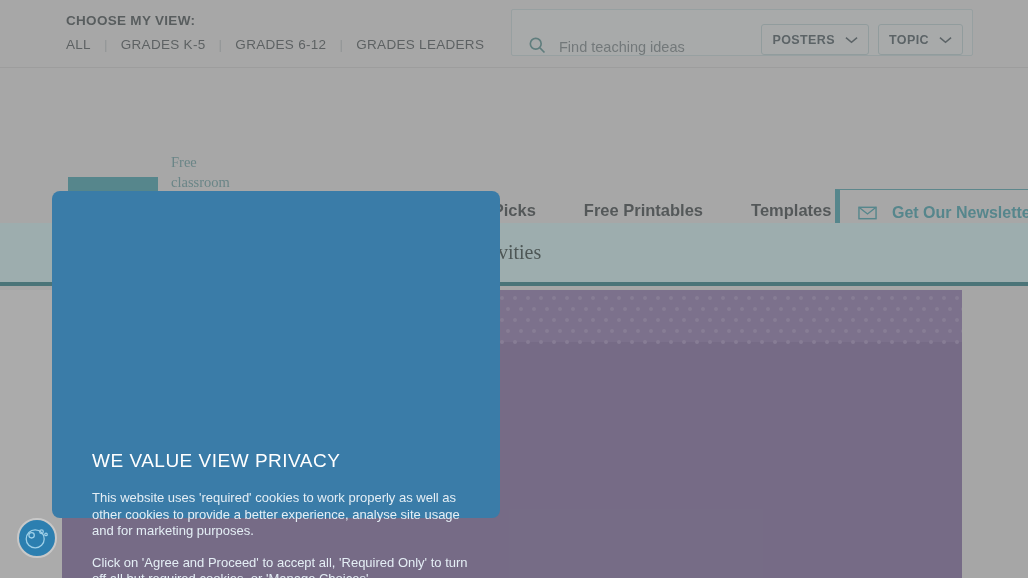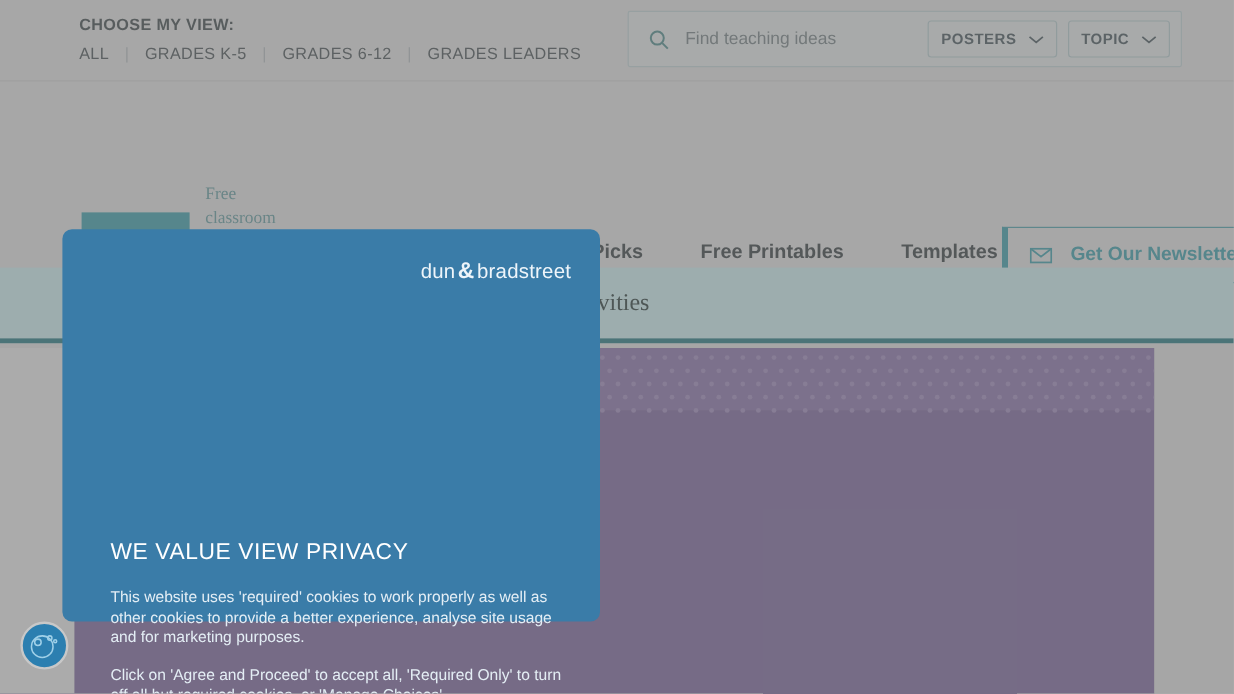--- a/index.html
+++ b/index.html
@@ -28,21 +28,21 @@
     display:flex; align-items:center; font-size:13.5px; color:#3b4244;
     letter-spacing:.3px;
   }
   .view-links span.vlink { cursor:pointer; white-space:nowrap; }
   .view-links span.sep { color:#8e9496; margin:0 13px; }
 
   
   .searchbar {
     position:absolute; left:511px; top:9px; width:462px; height:47px;
     border:1px solid #98a6a8; background:#b3b7b7; border-radius:2px;
-    display:flex; align-items:center;margin-left:12px;
+    display:flex; align-items:flex-end;
   }
   .search-icon { margin-left:15px; width:20px; height:20px; flex:0 0 auto; }
   .search-input-text {
     margin-left:12px; font-size:14.5px; color:#5e6769; flex:1 1 auto;
     white-space:nowrap; overflow:hidden;
   }
   .pill {
     height:31px; border:1px solid #8fa0a2; border-radius:3px;
     display:flex; align-items:center; padding:0 10px; margin-right:9px;
     font-size:12.5px; font-weight:bold; letter-spacing:.4px; color:#39454a;
@@ -621,25 +621,20 @@
         <circle cx="14" cy="17" r="3"></circle>
       <circle cx="25" cy="13" r="2"></circle>
         <circle cx="30" cy="16" r="1.4"></circle>
     </svg>
   </div>
 
   <div class="dim"></div>
 </div>
 
 <div class="modal">
-  <div class="db-logo">
-    <span>dun</span>
-    <span class="db-amp">&amp;</span>
-    <span>bradstreet</span>
-  </div>
   <div class="modal-title">WE VALUE VIEW PRIVACY</div>
   <div class="modal-body">
     <p>This website uses 'required' cookies to work properly as well as other cookies to provide a better experience, analyse site usage and for marketing purposes.</p>
     <p>
       <span>Click on 'Agree and Proceed' to accept all, 'Required Only' to turn off all but required cookies, or 'Manage Choices'.</span><br>
       
     </p>
   </div>
 
 </div>

